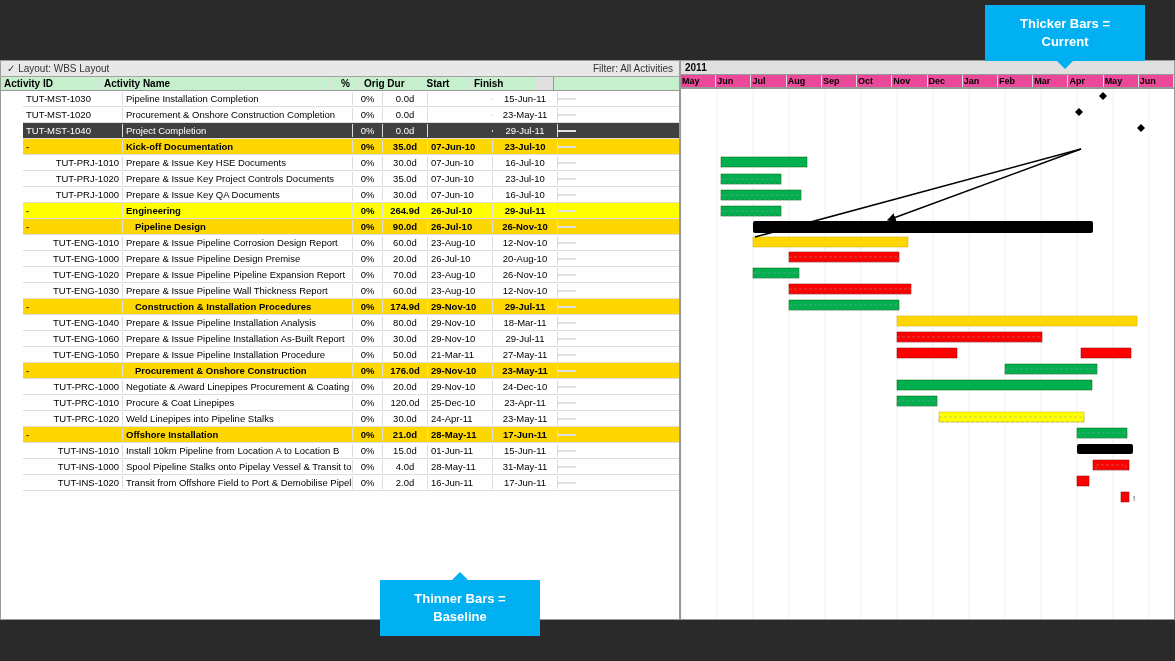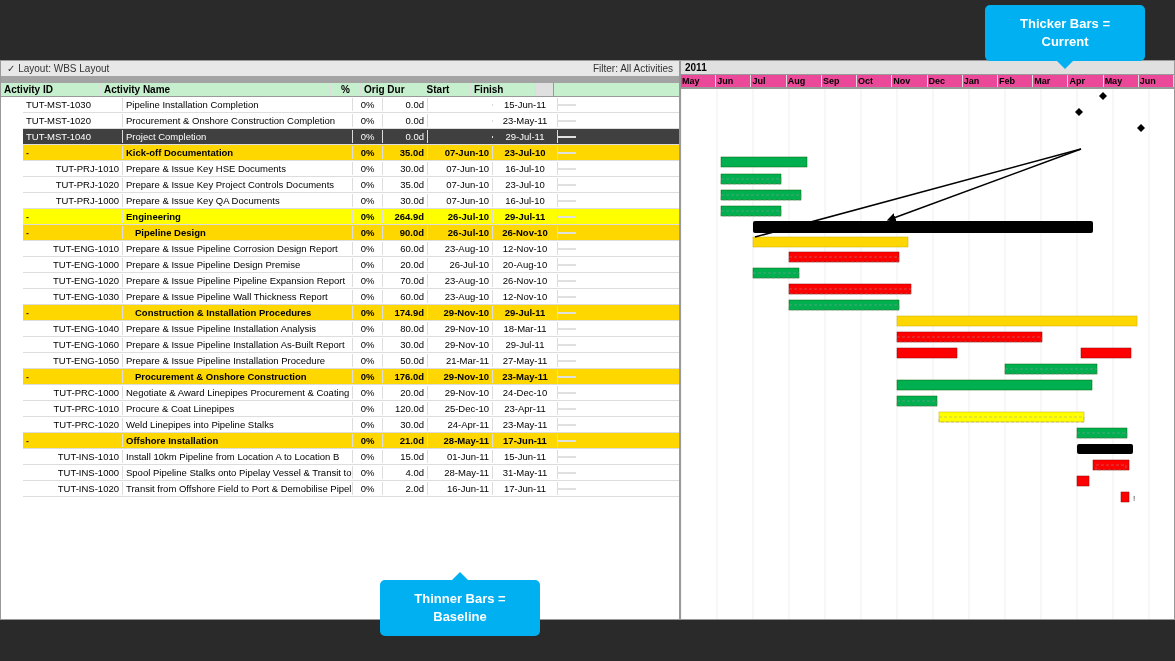--- a/index.html
+++ b/index.html
@@ -30,21 +30,21 @@
       height: 560px;
       background: white;
       border: 1px solid #999;
     }
 
     .layout-bar {
       background: #e8e8e8;
       padding: 2px 6px;
       font-size: 10px;
       color: #333;
-      border-bottom: 7px solid #a3a3a3;
+      border-bottom: 1px solid #a3a3a3;
       display: flex;
       justify-content: space-between;
     }
 
     .column-headers {
       display: flex;
       background: #c6efce;
       border-bottom: 1px solid #999;
       font-weight: bold;
       font-size: 10px;
@@ -77,22 +77,22 @@
     }
     .row-highlight-blue {
       background: #404040;
       color: white;
     }
 
     .cell { padding: 1px 3px; border-right: 1px solid #ddd; overflow: hidden; white-space: nowrap; }
     .cell-id { width: 100px; }
     .cell-name { width: 230px; }
     .cell-pct { width: 30px; text-align: center; }
-    .cell-dur { width: 45px; text-align: right; }
-    .cell-start { width: 65px; text-align: right; }
+    .cell-dur { width: 45px; text-align: center; }
+    .cell-start { width: 65px; text-align: left; }
     .cell-finish { width: 65px; text-align: center; }
     .cell-arrow { width: 18px; text-align: center; background: #e0e0e0; }
 
     .group-minus { color: #333; font-size: 9px; margin-right: 2px; }
     .indent { padding-left: 6px; text-align: right; }
 
     
     .gantt-timeline {
       position: absolute;
       top: 60px;
@@ -141,21 +141,21 @@
 
     
     .callout {
       position: absolute;
       background: #00b0f0;
       color: white;
       font-weight: bold;
       font-size: 13px;
       text-align: center;
       padding: 10px 15px;
-      border-radius: 5px;
+      border-radius: 0;
       line-height: 1.4;
     }
 
     .callout::after {
       content: '';
       position: absolute;
       border: 8px solid transparent;
     }
 
     .callout-top-right {

